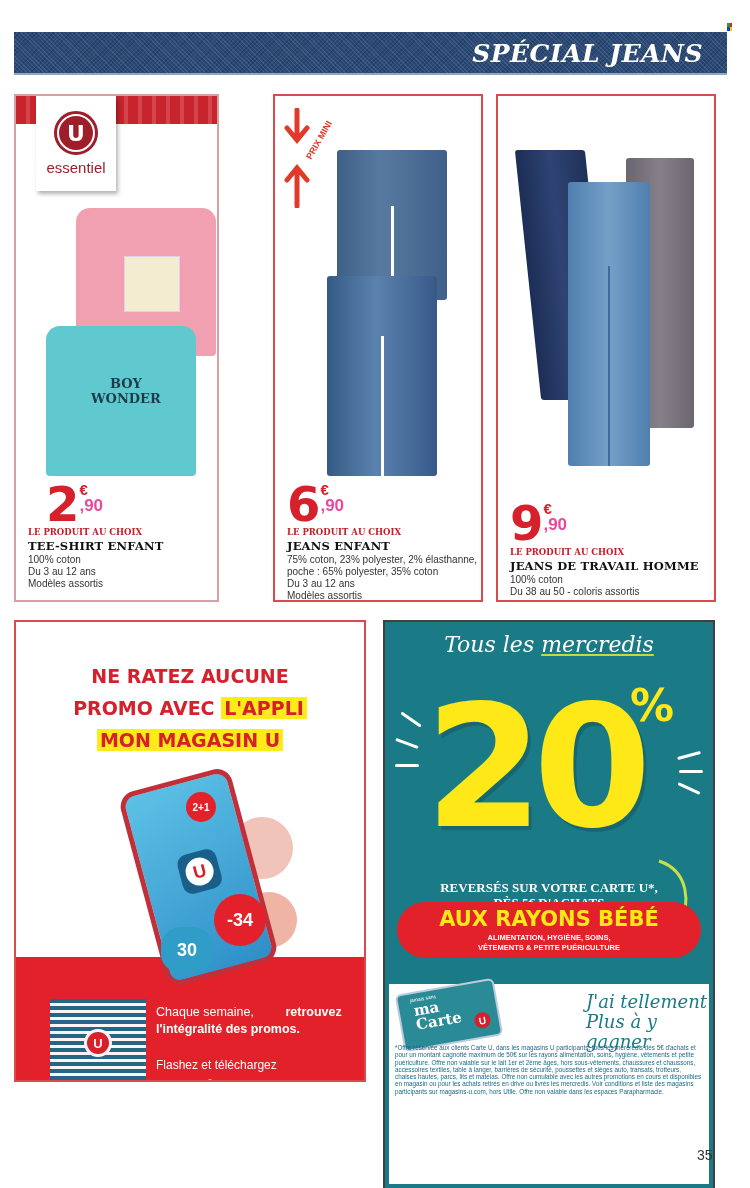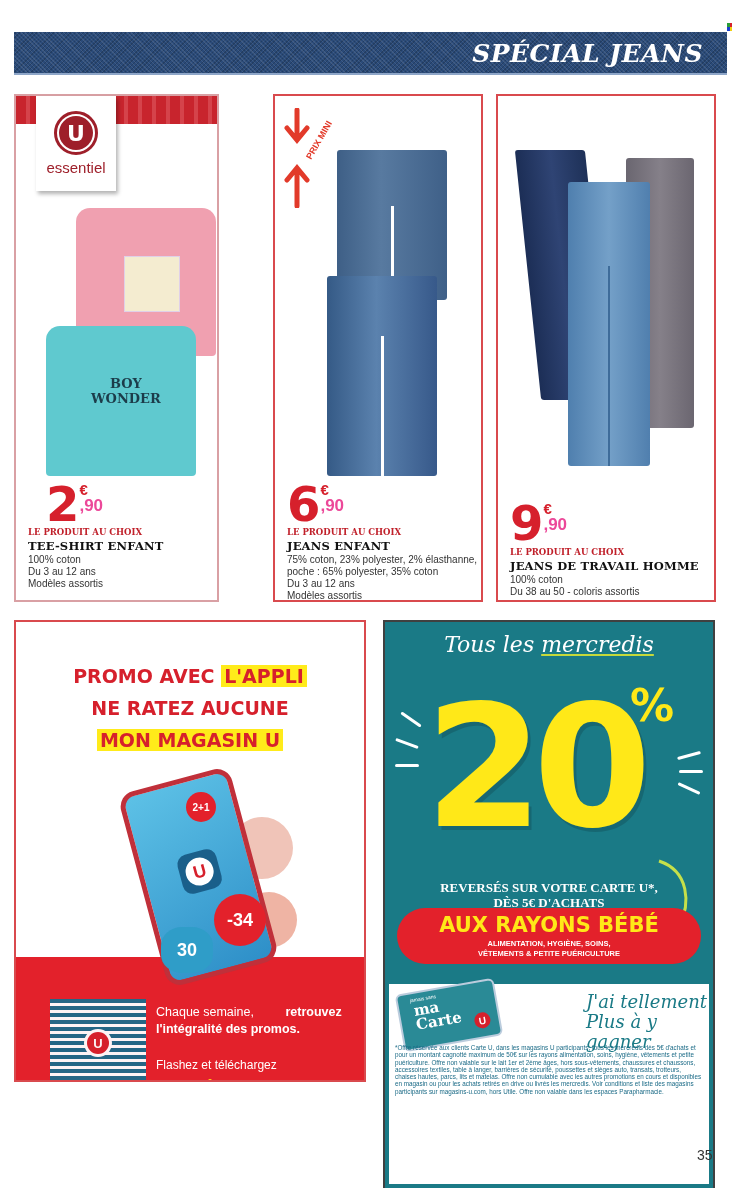--- a/index.html
+++ b/index.html
@@ -75,21 +75,21 @@
   .app-text1 b { font-weight: bold; margin-left: 28px; }
   .app-text2 { position: absolute; left: 140px; top: 436px; color: #fff; font-size: 12px; }
 
   .merc-card { position: absolute; left: 383px; top: 620px; width: 332px; height: 570px; background: #1a7a86; border: 2px solid #404040; }
   .merc-title { position: absolute; left: 0; right: 0; top: 10px; text-align: center; color: #fff; font-family: "DejaVu Serif", serif; font-style: italic; font-size: 22px; }
   .merc-title u { text-decoration-color: #c5d93b; }
   .big20 { position: absolute; left: 40px; top: 60px; font-family: "DejaVu Sans", sans-serif; font-weight: bold; font-size: 170px; line-height: 170px; color: #ffe818; letter-spacing: -10px; text-shadow: 3px 4px 0 rgba(0,0,0,0.15); }
   .pct { position: absolute; left: 245px; top: 58px; font-family: "DejaVu Sans", sans-serif; font-weight: bold; font-size: 44px; color: #ffe818; }
   .rays { position: absolute; width: 24px; height: 3px; background: #fff; border-radius: 2px; }
   .reverse-text { position: absolute; left: 0; right: 0; top: 258px; text-align: center; color: #fff; font-family: Liberation Serif, serif; font-weight: bold; font-size: 13px; line-height: 15px; }
-  .bebe-pill { position: absolute; left: 12px; right: 12px; top: 286px; height: 56px; background: #e3212b; border-radius: 28px; text-align: center; }
+  .bebe-pill { position: absolute; left: 12px; right: 12px; top: 280px; height: 56px; background: #e3212b; border-radius: 28px; text-align: center; }
   .bebe-title { font-family: "DejaVu Sans", sans-serif; font-weight: bold; color: #ffe818; font-size: 21px; line-height: 28px; padding-top: 3px; }
   .bebe-sub { color: #fff; font-size: 7.5px; font-weight: bold; line-height: 10px; }
   .merc-bottom { position: absolute; left: 4px; right: 4px; top: 362px; bottom: 4px; background: #fff; }
   .macarte { position: absolute; left: 10px; top: 2px; width: 100px; height: 58px; background: #2a8a96; border-radius: 6px; transform: rotate(-10deg); border: 2px solid #bcd; }
   .macarte-text { position: absolute; left: 14px; top: 10px; font-family: "DejaVu Serif", serif; font-weight: bold; color: #fff; font-size: 15px; line-height: 14px; }
   .macarte-u { position: absolute; right: 8px; bottom: 8px; width: 16px; height: 16px; border-radius: 50%; background: #d6202c; color: #fff; font-size: 10px; font-weight: bold; display: flex; align-items: center; justify-content: center; }
   .tellement { position: absolute; left: 150px; top: 8px; color: #1a7a86; font-family: "DejaVu Serif", serif; font-style: italic; font-size: 18px; line-height: 20px; margin-left: 47px; }
   .legal { position: absolute; left: 6px; right: 6px; top: 60px; color: #1a6a86; font-size: 6.3px; line-height: 7.3px; }
 
   .page-num { position: absolute; left: 697px; top: 1147px; font-size: 14px; color: #333; }
@@ -182,22 +182,22 @@
   <div class="choice" style="left:12px;top:451px">LE PRODUIT AU CHOIX</div>
   <div class="pname" style="left:12px;top:463px">JEANS DE TRAVAIL HOMME</div>
   <div class="pdesc" style="left:12px;top:478px">
     <div>100% coton</div>
     <div>Du 38 au 50 - coloris assortis</div>
   </div>
 </div>
 
 <div class="app-card">
   <div class="app-headline">
+    <div>NE RATEZ AUCUNE</div>
     <div><span>PROMO AVEC </span><span class="hl">L'APPLI</span></div>
-    <div>NE RATEZ AUCUNE</div>
     <div><span class="hl">MON MAGASIN U</span></div>
   </div>
   <div class="app-red"></div>
   <div class="bubble" style="left:215px;top:195px;width:62px;height:62px;background:#f0c4b8"></div>
   <div class="bubble" style="left:225px;top:270px;width:56px;height:56px;background:#efb4a4"></div>
   <div class="phone">
     <div class="phone-u">
         <span>U</span>
       </div>
   </div>

